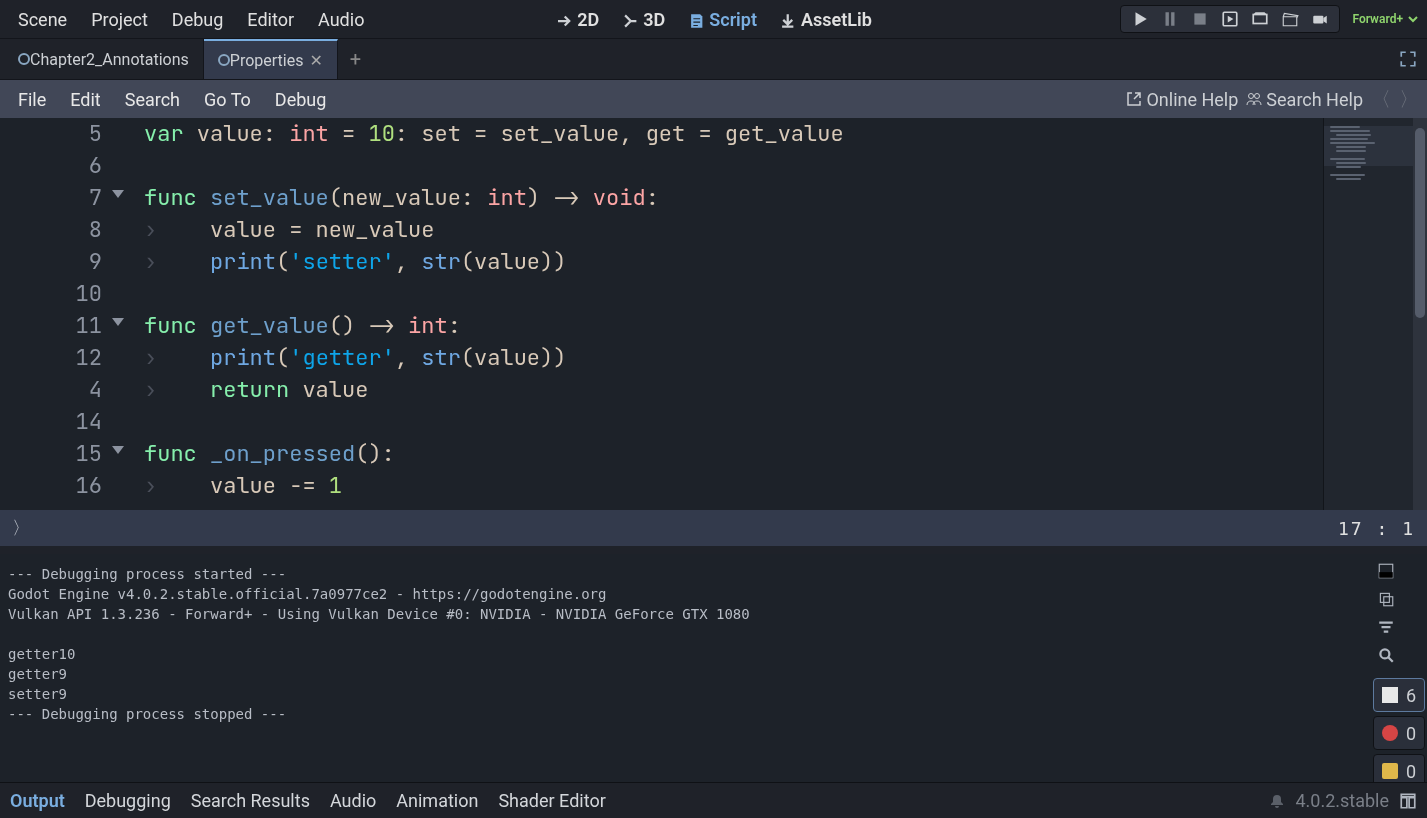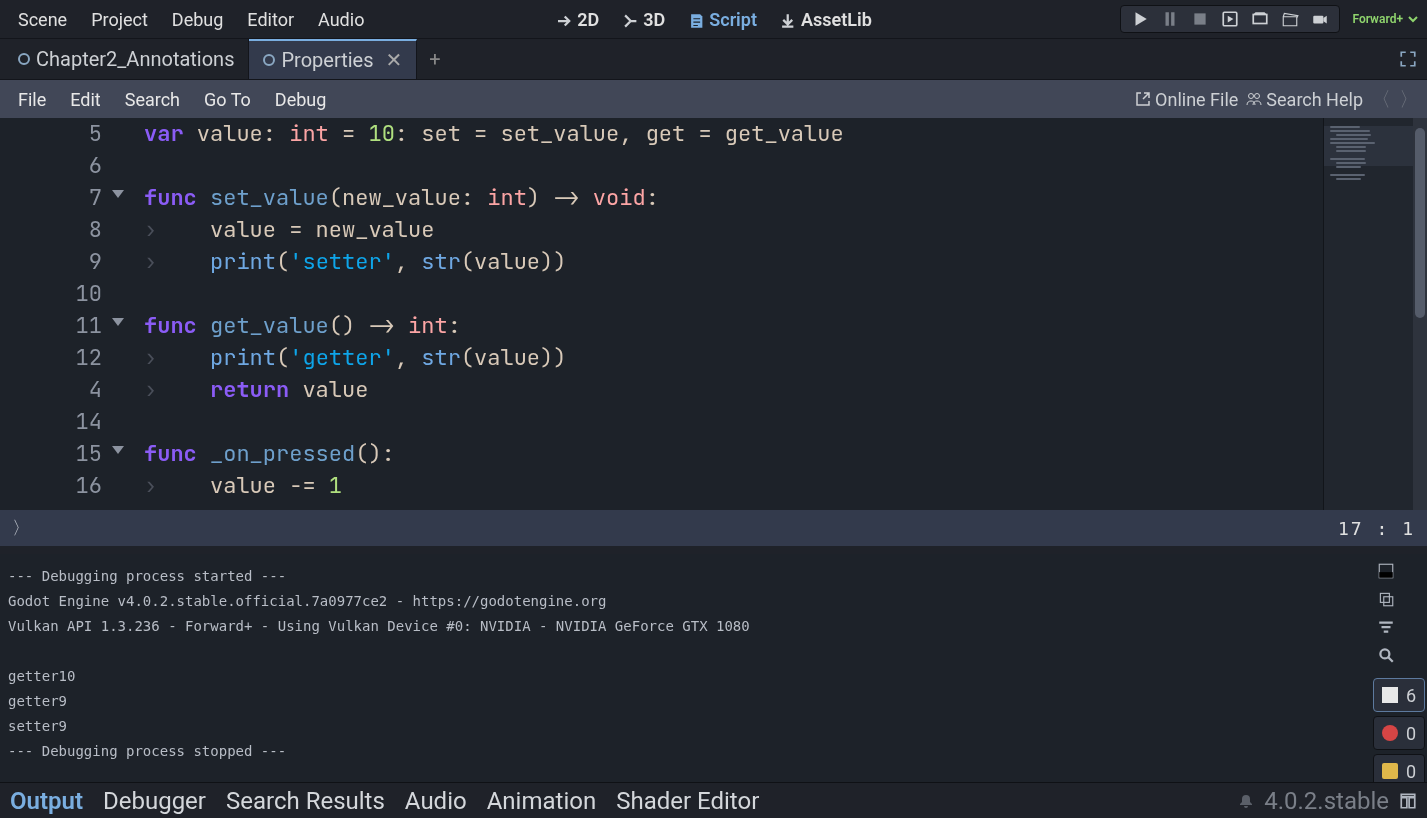--- a/index.html
+++ b/index.html
@@ -13,21 +13,21 @@
 .center-views { position: absolute; left: 50%; transform: translateX(-50%); display: flex; gap: 10px; align-items: center; }
 .view-btn { display: flex; align-items: flex-end; gap: 4px; font-size: 18px; font-weight: 600; padding: 4px 6px; color: #e0e0e0; cursor: pointer; }
 .view-btn.active { color: #7aaee0; }
 .right-tools { margin-left: auto; display: flex; align-items: center; gap: 12px; }
 .tool-icons-box { display: flex; align-items: center; gap: 12px; background: #2c303a; border: 1px solid #0f1115; padding: 4px 10px; border-radius: 4px; }
 .tool-icon { width: 18px; height: 18px; color: #cdd0d4; fill: currentColor; cursor: pointer; }
 .renderer-label { color: #8fd46d; font-size: 12px; font-weight: 600; display: flex; align-items: center; gap: 4px; cursor: pointer; }
 
 
 .tabsrow { display: flex; align-items: stretch; height: 42px; background: #1f2229; border-top: 1px solid #13151b; border-bottom: 1px solid #13151b; padding-left: 4px; }
-.file-tab { display: flex; align-items: center; gap: 6px; padding: 0 14px; font-size: 20px; border-right: 1px solid #13151b; cursor: pointer; }
+.file-tab { display: flex; align-items: center; gap: 0; padding: 0 14px; font-size: 16px; border-right: 1px solid #13151b; cursor: pointer; }
 .file-tab.active { background: #333a4c; border-top: 2px solid #7aaee0; }
 .file-tab .tab-icon { width: 12px; height: 12px; border: 2px solid #8aa7c2; border-radius: 50%; }
 .file-tab .close { color: #aaa; margin-left: 6px; }
 .add-tab { display: flex; align-items: center; padding: 0 12px; color: #888; font-size: 20px; cursor: pointer; }
 .expand-icon { margin-left: auto; padding: 0 10px; display: flex; align-items: center; color: #8aa7c2; cursor: pointer; }
 
 
 .submenubar { display: flex; align-items: center; height: 38px; background: #414757; padding: 0 8px; gap: 4px; }
 .submenubar .menu-item { padding: 4px 10px; font-size: 18px; color: #e8e8e8; cursor: pointer; }
 .submenubar .right { margin-left: auto; display: flex; align-items: center; gap: 8px; }
@@ -35,21 +35,21 @@
 .nav-arrow { font-size: 20px; color: #6a6f7a; width: 20px; text-align: center; cursor: pointer; }
 
 
 .editor-area { display: flex; background: #1d2229; height: 392px; position: relative; }
 .editor-main { flex: 1; display: flex; font-family: "JetBrains Mono", "Cascadia Code", Consolas, monospace; font-size: 22px; line-height: 32px; position: relative; }
 .gutter { width: 110px; padding-right: 8px; text-align: right; color: #8c93a0; background: #1d2229; user-select: none; }
 .gutter .ln { height: 32px; position: relative; font-feature-settings: "tnum"; }
 .fold-arrow { position: absolute; right: -22px; top: 8px; width: 0; height: 0; border-left: 6px solid transparent; border-right: 6px solid transparent; border-top: 8px solid #8c93a0; }
 .codelines { flex: 1; padding-left: 34px; white-space: pre; }
 .codelines .cl { height: 32px; }
-.kw-red { color: #8b5cf6; font-weight: bold; }
+.kw-red { color: #86efac; }
 .kw-teal { color: #fca5a5; }
 .kw-blue { color: #6fa8e2; }
 .fn-name { color: #6ea0cc; }
 .str { color: #0ea5e9; }
 .num { color: #b0e07f; }
 .txt { color: #d8c9b8; }
 .indent-mark { color: #4a4f5a; }
 .minimap { width: 90px; background: #21262e; border-left: 1px solid #12151a; position: relative; }
 .minimap .mm-line { position: absolute; height: 2px; background: #5a6270; border-radius: 1px; }
 .mm-hl { position: absolute; left: 0; right: 0; background: rgba(120,140,170,.12); }
@@ -59,35 +59,35 @@
 
 .status-strip { display: flex; align-items: center; height: 36px; background: #333a4c; padding: 0 12px; font-size: 18px; }
 .status-strip .prompt { color: #b8bdc6; }
 .status-strip .coords { margin-left: auto; color: #e0e0e0; font-family: monospace; letter-spacing: 2px; }
 
 
 .hsplit { height: 8px; background: #1f2229; }
 
 
 .console-wrap { display: flex; height: 228px; background: #1d2229; }
-.console-out { flex: 1; padding: 10px 8px; font-family: Consolas, monospace; font-size: 14px; line-height: 25px; color: #b8bdc6; white-space: pre; overflow: hidden; }
+.console-out { flex: 1; padding: 10px 8px; font-family: Consolas, monospace; font-size: 14px; line-height: 20px; color: #b8bdc6; white-space: pre; overflow: hidden; }
 .console-side { width: 56px; display: flex; flex-direction: column; }
 .console-actions { display: flex; flex-wrap: wrap; gap: 10px; padding: 8px 6px; }
 .ca-btn { width: 18px; height: 18px; color: #b0b6c0; cursor: pointer; }
 .badge-stack { display: flex; flex-direction: column; gap: 4px; padding: 2px; margin-top: 4px; }
 .badge { display: flex; align-items: center; justify-content: space-between; height: 34px; border: 1px solid #0f1115; border-radius: 4px; padding: 0 8px; font-size: 18px; background: #2a2f3a; cursor: pointer; }
 .badge.active { border-color: #5d7a9e; }
 .b-icon { width: 16px; height: 16px; }
 .b-white { background: #e8e8e8; }
 .b-red { background: #d64545; border-radius: 50%; }
 .b-yellow { background: #e0b84a; border-radius: 2px; }
 .b-info { background: #b8bdc6; border-radius: 2px; }
 
 
-.bottomrow { display: flex; align-items: center; height: 36px; background: #1f2229; padding: 0 10px; gap: 16px; font-size: 24px; border-top: 1px solid #0f1115; }
+.bottomrow { display: flex; align-items: center; height: 36px; background: #1f2229; padding: 0 10px; gap: 16px; font-size: 18px; border-top: 1px solid #0f1115; }
 .bottom-tab { color: #d4d7db; cursor: pointer; }
 .bottom-tab.active { color: #7aaee0; font-weight: 600; }
 .bottom-right { margin-left: auto; display: flex; align-items: center; gap: 10px; color: #7a7f88; }
 
 svg { display: block; }
 </style>
 </head>
 <body>
 
 <div class="root">
@@ -189,21 +189,21 @@
         <div class="menu-item">Edit</div>
         <div class="menu-item">Search</div>
         <div class="menu-item">Go To</div>
         <div class="menu-item">Debug</div>
       </div>
     <div class="right">
       <div class="help-link">
         <svg width="16" height="16" viewBox="0 0 16 16">
             <path d="M6 2H2v12h12v-4M8 8l6-6M9 2h5v5" stroke="#cdd0d4" stroke-width="1.5" fill="none"></path>
           </svg>
-        <span>Online File</span>
+        <span>Online Help</span>
       </div>
       <div class="help-link">
         <svg width="16" height="16" viewBox="0 0 16 16">
             <circle cx="5" cy="5" r="2.5" fill="none" stroke="#cdd0d4"></circle>
             <circle cx="11" cy="5" r="2.5" fill="none" stroke="#cdd0d4"></circle>
             <path d="M1 14c0-3 2-4 4-4s4 1 4 4M7 14c0-3 2-4 4-4s4 1 4 4" stroke="#cdd0d4" fill="none"></path>
           </svg>
         <span>Search Help</span>
       </div>
       <div class="nav-arrow">〈</div>
@@ -300,21 +300,21 @@
             <span class="b-icon b-info"></span>
             <span>2</span>
           </div>
       </div>
     </div>
   </div>
 
   <div class="bottomrow">
     <div id="bottom-tabs-mount" style="display:flex;gap:20px">
         <div class="bottom-tab active">Output</div>
-        <div class="bottom-tab">Debugger</div>
+        <div class="bottom-tab">Debugging</div>
         <div class="bottom-tab">Search Results</div>
         <div class="bottom-tab">Audio</div>
         <div class="bottom-tab">Animation</div>
         <div class="bottom-tab">Shader Editor</div>
       </div>
     <div class="bottom-right">
       <svg width="16" height="16" viewBox="0 0 16 16">
           <path d="M8 2a4 4 0 0 0-4 4v3l-2 2v1h12v-1l-2-2V6a4 4 0 0 0-4-4zM6 13a2 2 0 0 0 4 0" fill="#5a5f68"></path>
         </svg>
       <span>4.0.2.stable</span>

